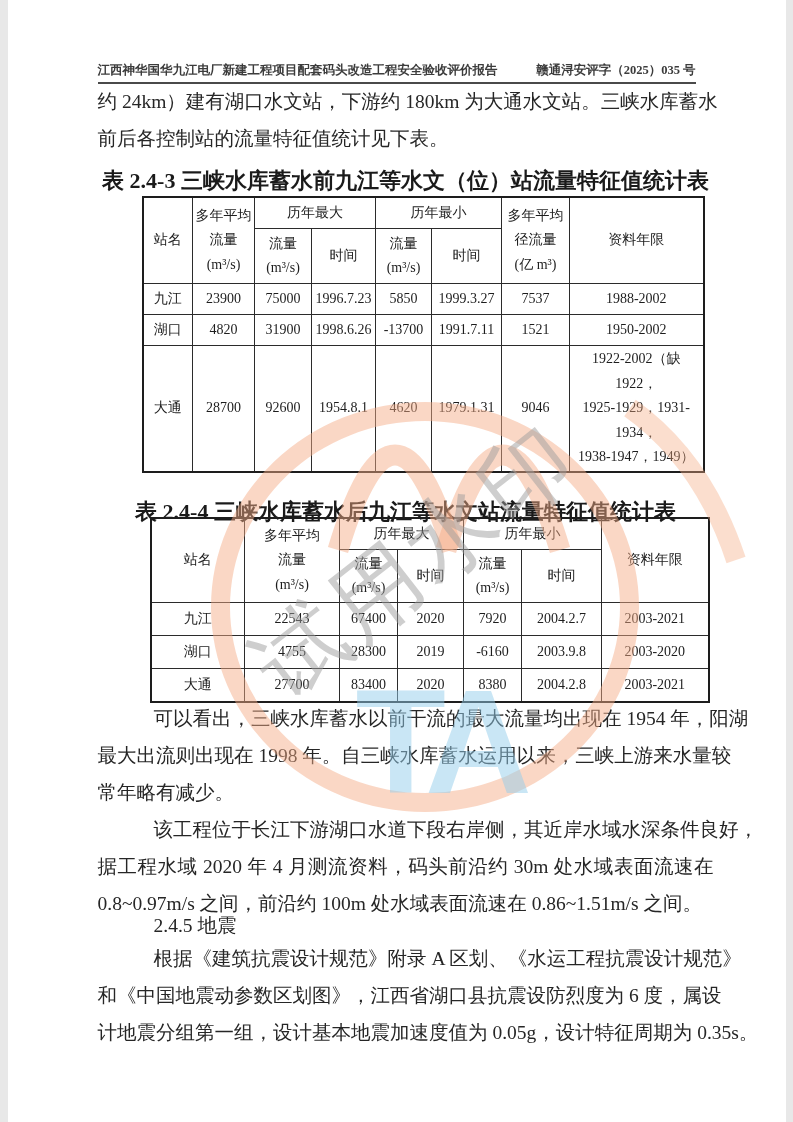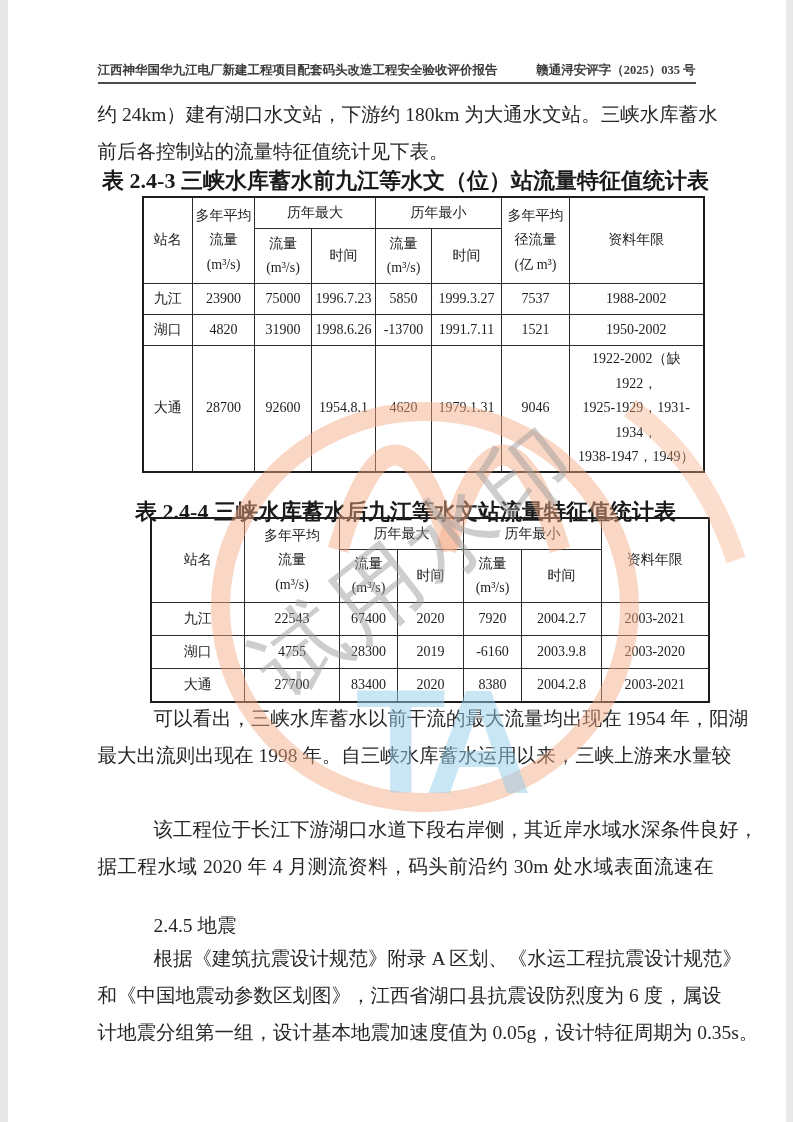--- a/index.html
+++ b/index.html
@@ -82,21 +82,21 @@
 </head>
 <body>
 
 <div class="page">
 
   <div class="doc-header">
     <span>江西神华国华九江电厂新建工程项目配套码头改造工程安全验收评价报告</span>
     <span>赣通浔安评字（2025）035 号</span>
   </div>
 
-  <div class="para" style="top:96px;">
+  <div class="para" style="top:83px;">
     <span class="line">约 24km）建有湖口水文站，下游约 180km 为大通水文站。三峡水库蓄水</span>
     <span class="line last">前后各控制站的流量特征值统计见下表。</span>
   </div>
 
   <div class="tbl-title" style="top:166px;">表 2.4-3  三峡水库蓄水前九江等水文（位）站流量特征值统计表</div>
 
   <table id="table1" class="datatable">
     <colgroup>
       <col style="width:50px">
         <col style="width:62px">
@@ -219,25 +219,27 @@
       <td>8380</td>
       <td>2004.2.8</td>
       <td>2003-2021</td>
     </tr>
   </tbody>
     </table>
 
   <div class="para" style="top:700px;">
     <span class="line indent">可以看出，三峡水库蓄水以前干流的最大流量均出现在 1954 年，阳湖</span>
     <span class="line">最大出流则出现在 1998 年。自三峡水库蓄水运用以来，三峡上游来水量较</span>
+    <span class="line last">常年略有减少。</span>
   </div>
 
   <div class="para" style="top:811px;">
     <span class="line indent">该工程位于长江下游湖口水道下段右岸侧，其近岸水域水深条件良好，</span>
     <span class="line">据工程水域 2020 年 4 月测流资料，码头前沿约 30m 处水域表面流速在</span>
+    <span class="line last">0.8~0.97m/s 之间，前沿约 100m 处水域表面流速在 0.86~1.51m/s 之间。</span>
   </div>
 
   <div class="section-heading" style="top:907px;">2.4.5 地震</div>
 
   <div class="para" style="top:940px;">
     <span class="line indent">根据《建筑抗震设计规范》附录 A 区划、《水运工程抗震设计规范》</span>
     <span class="line">和《中国地震动参数区划图》，江西省湖口县抗震设防烈度为 6 度，属设</span>
     <span class="line last">计地震分组第一组，设计基本地震加速度值为 0.05g，设计特征周期为 0.35s。</span>
   </div>
 

